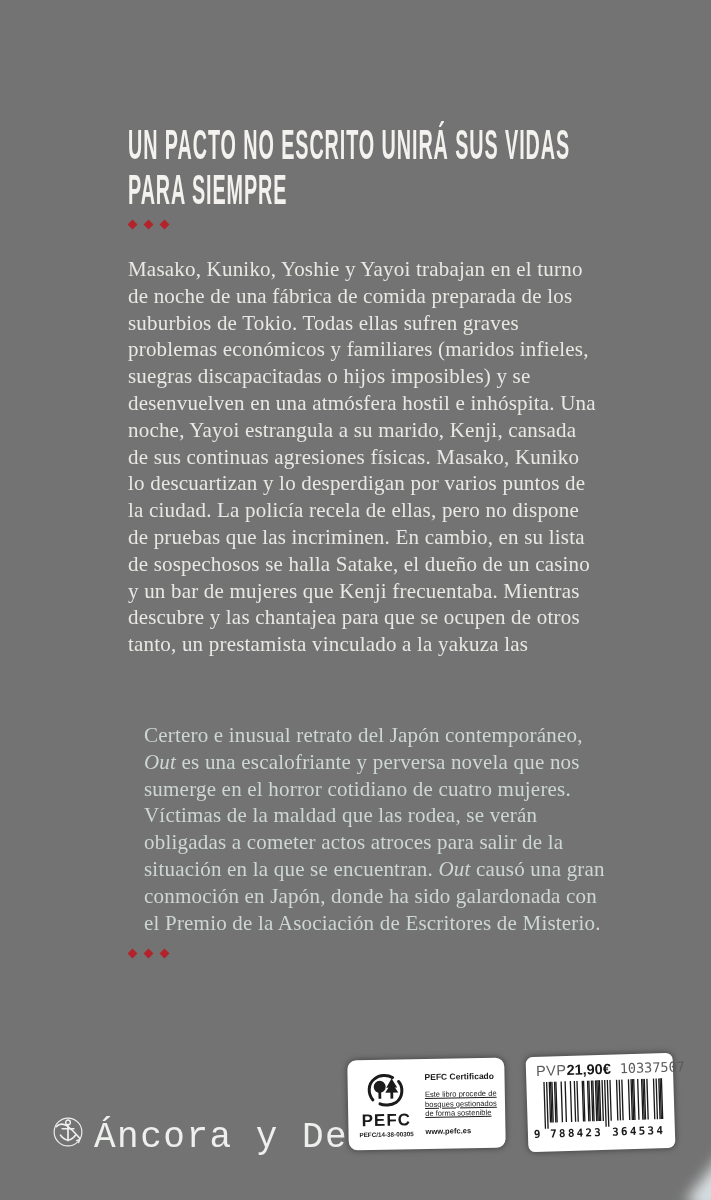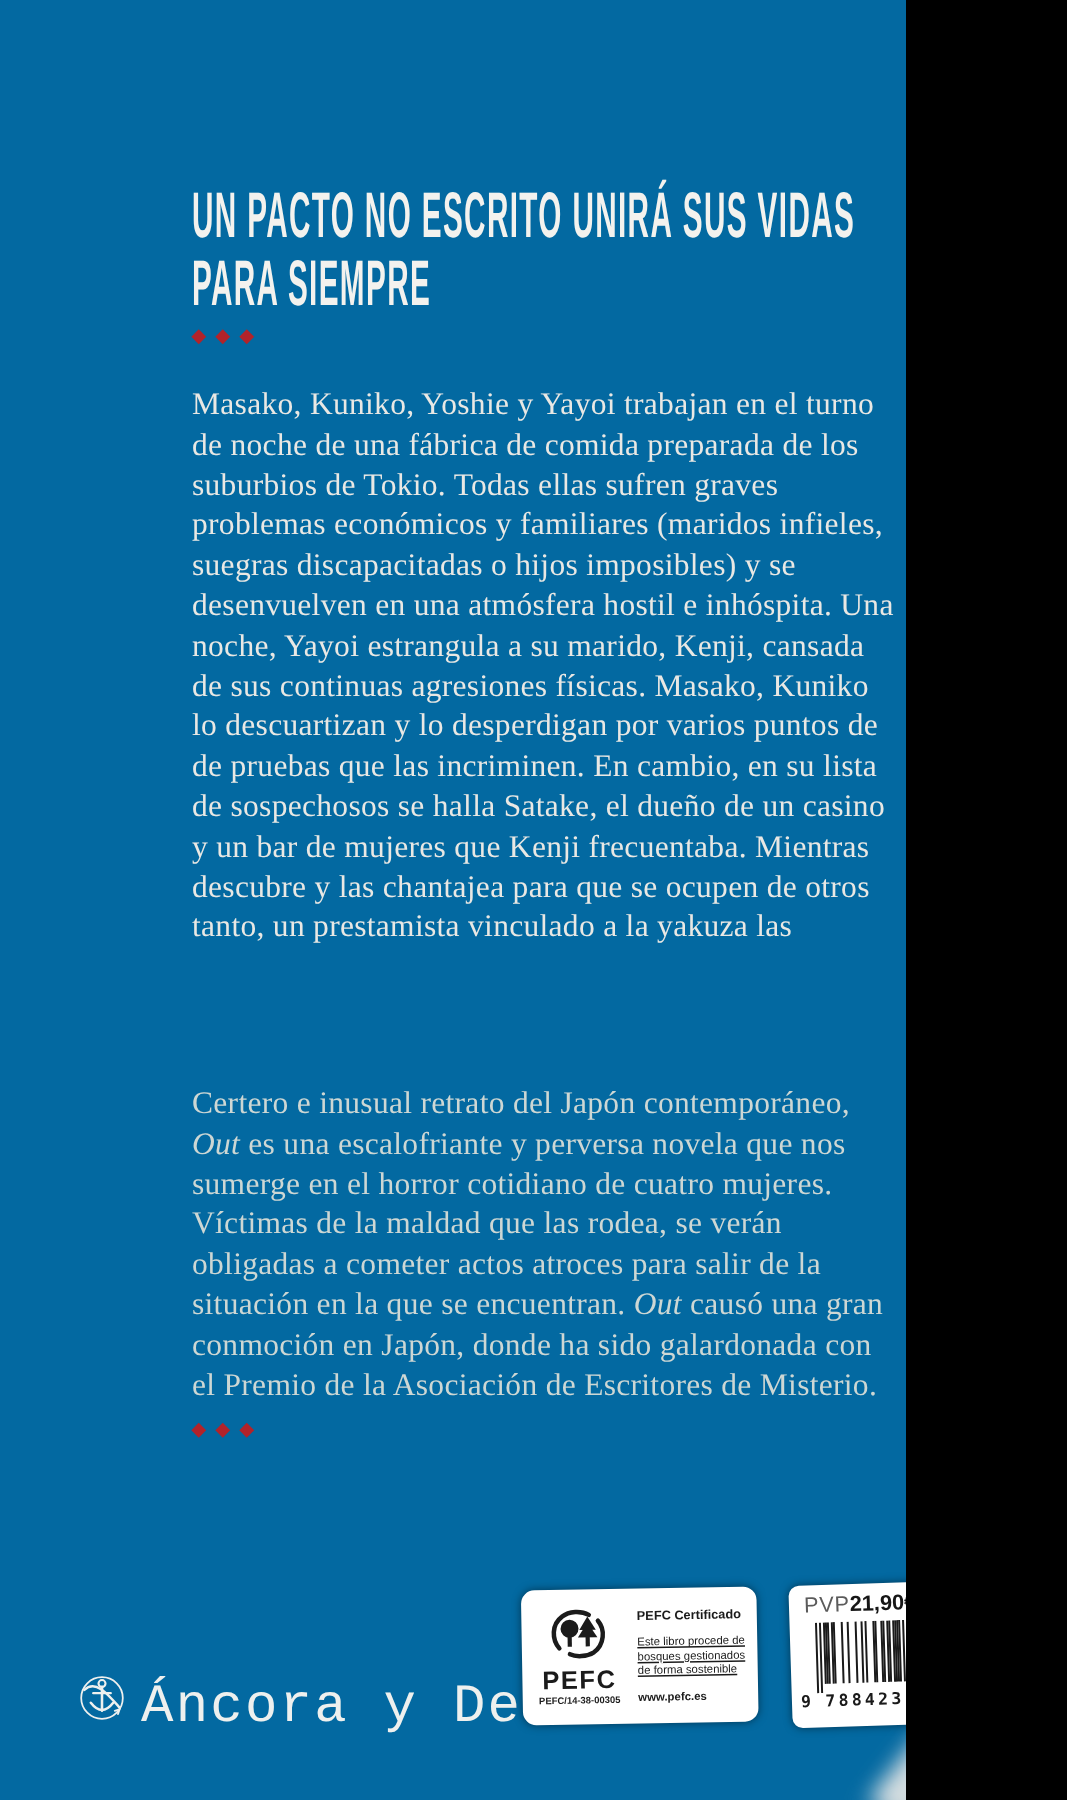--- a/index.html
+++ b/index.html
@@ -1,18 +1,18 @@
 <!DOCTYPE html>
 <html><head>
 <meta charset="utf-8">
 <style>
   html,body{margin:0;padding:0;background:#000;}
   .page{
-    position:relative;width:604px;height:1200px;overflow:hidden;
-    background:#0369a1;
+    position:relative;width:711px;height:1200px;overflow:hidden;
+    background:#737373;
     font-family:"Liberation Sans",sans-serif;
   }
 
   
   .headline{position:absolute;left:128px;top:122px;}
   .hl{
     display:block;white-space:nowrap;
     font-family:"Liberation Sans",sans-serif;
     font-weight:700;font-size:43px;line-height:45px;
     letter-spacing:2px;color:#f3f2ee;
@@ -22,21 +22,21 @@
   
   .dots{position:absolute;left:129px;display:flex;gap:9px;}
   .dots i{width:7px;height:7px;transform:rotate(45deg);display:block;background:#b2232a;}
   .dots1{top:221px;}
   .dots2{top:950px;}
 
   
   .textblock{position:absolute;left:128px;font-family:"Liberation Serif","DejaVu Serif",serif;}
   .textblock .line{white-space:pre;height:26.8px;line-height:26.8px;font-size:21px;letter-spacing:.2px;}
   .synopsis{top:256px;color:#e9e8e4;}
-  .review{top:722px;color:#cdd7d4;}
+  .review{top:722px;color:#cdd7d4;margin-left:16px;}
   .textblock .line i{}
 
   
   .publisher{position:absolute;left:52px;top:1112px;height:40px;display:flex;align-items:center;gap:10px;}
   .publisher svg{display:block;}
   .imprint-name{
     font-family:Liberation Mono, monospace;font-weight:400;
     font-size:36px;color:#eef0ee;letter-spacing:1.5px;white-space:nowrap;margin-top:10px;
   }
 
@@ -99,20 +99,21 @@
   <section class="textblock synopsis">
       <div class="line"><span>Masako, Kuniko, Yoshie y Yayoi trabajan en el turno</span></div>
       <div class="line"><span>de noche de una fábrica de comida preparada de los</span></div>
       <div class="line"><span>suburbios de Tokio. Todas ellas sufren graves</span></div>
       <div class="line"><span>problemas económicos y familiares (maridos infieles,</span></div>
       <div class="line"><span>suegras discapacitadas o hijos imposibles) y se</span></div>
       <div class="line"><span>desenvuelven en una atmósfera hostil e inhóspita. Una</span></div>
       <div class="line"><span>noche, Yayoi estrangula a su marido, Kenji, cansada</span></div>
       <div class="line"><span>de sus continuas agresiones físicas. Masako, Kuniko</span></div>
       <div class="line"><span>lo descuartizan y lo desperdigan por varios puntos de</span></div>
+      <div class="line"><span>la ciudad. La policía recela de ellas, pero no dispone</span></div>
       <div class="line"><span>de pruebas que las incriminen. En cambio, en su lista</span></div>
       <div class="line"><span>de sospechosos se halla Satake, el dueño de un casino</span></div>
       <div class="line"><span>y un bar de mujeres que Kenji frecuentaba. Mientras</span></div>
       <div class="line"><span>descubre y las chantajea para que se ocupen de otros</span></div>
       <div class="line"><span>tanto, un prestamista vinculado a la yakuza las</span></div>
     </section>
 
   <section class="textblock review">
       <div class="line"><span>Certero e inusual retrato del Japón contemporáneo,</span></div>
       <div class="line"><i>Out</i><span> es una escalofriante y perversa novela que nos</span></div>

